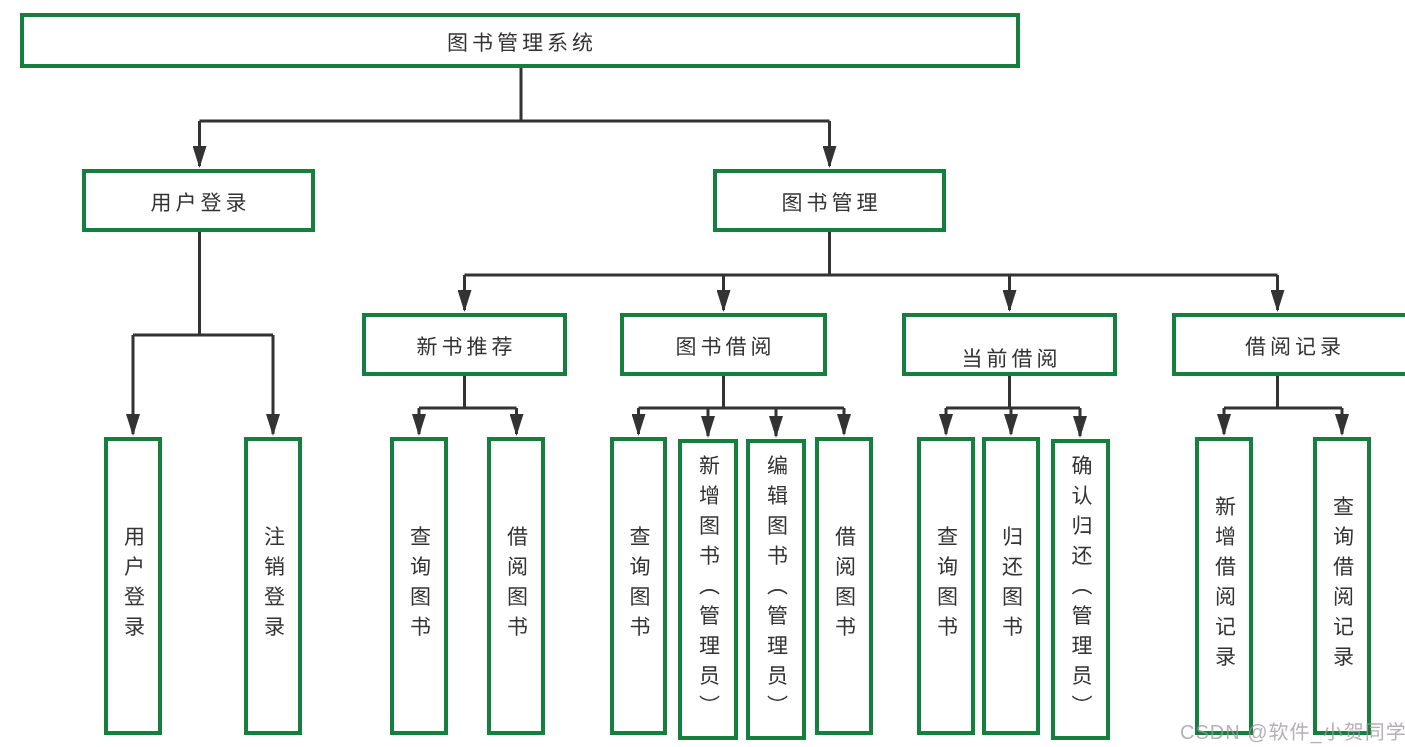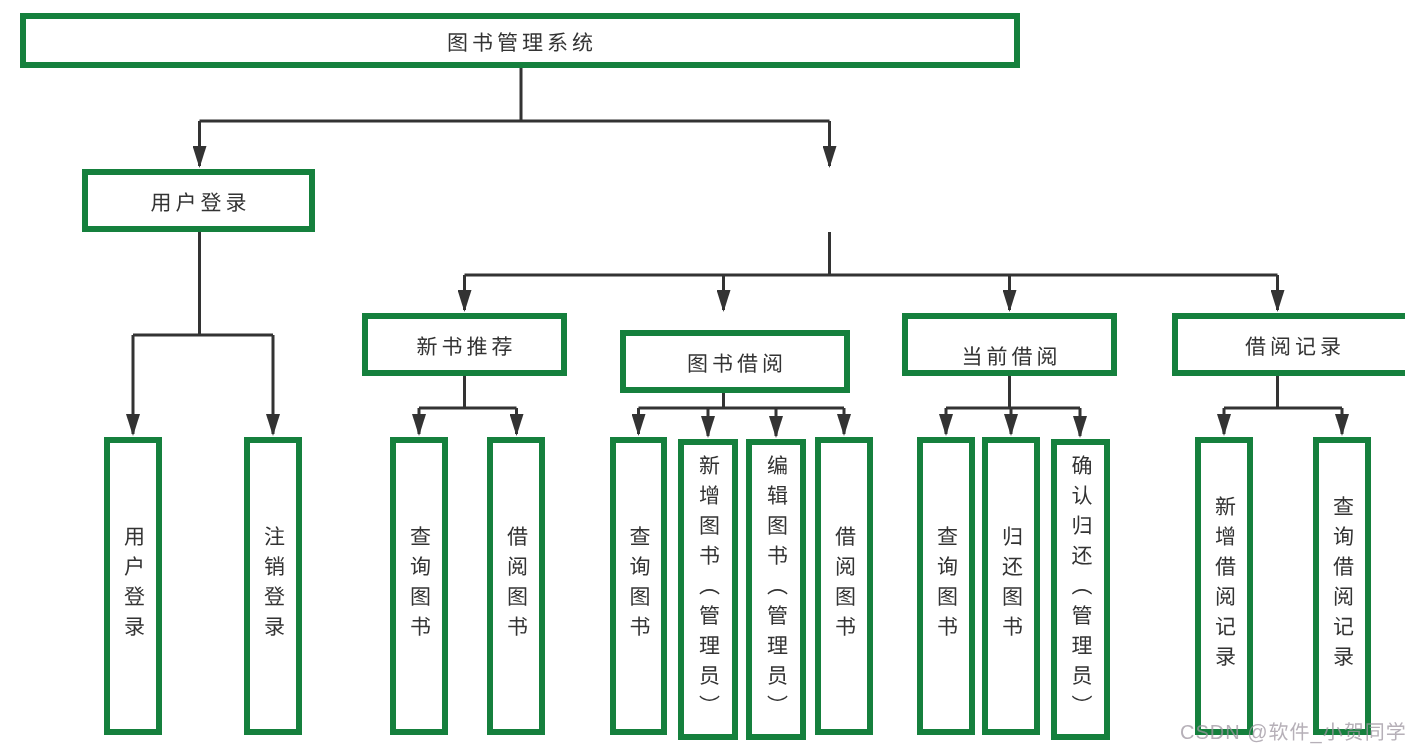--- a/index.html
+++ b/index.html
@@ -2,34 +2,34 @@
 <html lang="zh-CN"><head>
 <meta charset="utf-8">
 <style>
   html,body{margin:0;padding:0;background:#ffffff;}
   #canvas{
     position:relative;width:1405px;height:747px;background:#ffffff;overflow:hidden;
     font-family:"Liberation Sans",sans-serif;color:#333333;
   }
   #wires{position:absolute;left:0;top:0;z-index:1;}
   .box{
-    position:absolute;box-sizing:border-box;border:6px solid #15803d;background:#ffffff;
+    position:absolute;box-sizing:border-box;border:4px solid #15803d;background:#ffffff;
     display:flex;align-items:center;justify-content:center;z-index:2;
   }
   .hlabel{font-size:21px;letter-spacing:4px;text-indent:4px;white-space:nowrap;color:#333333;}
   .vbox .vlabel{
     writing-mode:vertical-rl;text-orientation:mixed;
     font-size:21px;letter-spacing:9px;line-height:1;color:#333333;white-space:nowrap;
   }
   
   .n-root{left:20px;top:13px;width:1000px;height:55px;}
   .n-userlogin{left:82px;top:169px;width:233px;height:63px;}
   .n-bookmgmt{left:713px;top:169px;width:233px;height:63px;}
   .n-newbook{left:362px;top:313px;width:205px;height:63px;}
-  .n-borrow{left:620px;top:330px;width:230px;height:63px;}
+  .n-borrow{left:620px;top:313px;width:207px;height:63px;}
   .n-current{left:902px;top:313px;width:215px;height:63px;align-items:flex-end;}
   .n-records{left:1172px;top:313px;width:242px;height:63px;}
   .lf{top:437px;width:58px;height:298px;}
   .lf-tall{top:439px;height:301px;}
   .l-g1c1{left:104px;} .l-g1c2{left:244px;}
   .l-g2c1{left:390px;} .l-g2c2{left:487px;}
   .l-g3c1{left:610px;width:57px;} .l-g3c2{left:678px;width:60px;}
   .l-g3c3{left:746px;width:60px;} .l-g3c4{left:815px;}
   .l-g4c1{left:917px;} .l-g4c2{left:982px;} .l-g4c3{left:1051px;width:59px;}
   .l-g5c1{left:1195px;} .l-g5c2{left:1313px;}
@@ -86,20 +86,23 @@
     </g>
   </svg>
 
   <div class="box n-root">
     <span class="hlabel">图书管理系统</span>
   </div>
 
   <div class="box n-userlogin">
     <span class="hlabel">用户登录</span>
   </div>
+  <div class="box n-bookmgmt">
+    <span class="hlabel">图书管理</span>
+  </div>
 
   <div class="box n-newbook">
     <span class="hlabel">新书推荐</span>
   </div>
   <div class="box n-borrow">
     <span class="hlabel">图书借阅</span>
   </div>
   <div class="box n-current">
     <span class="hlabel">当前借阅</span>
   </div>

